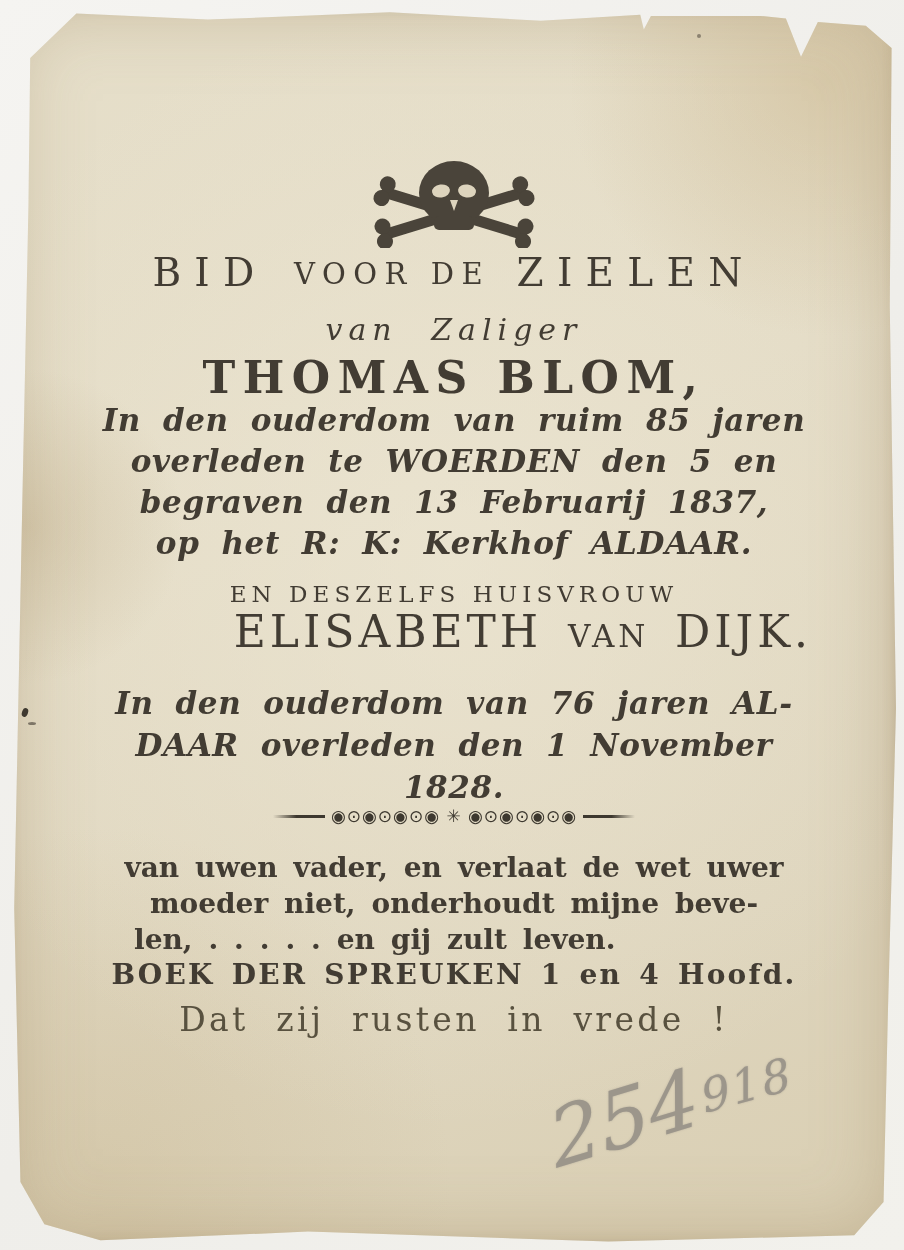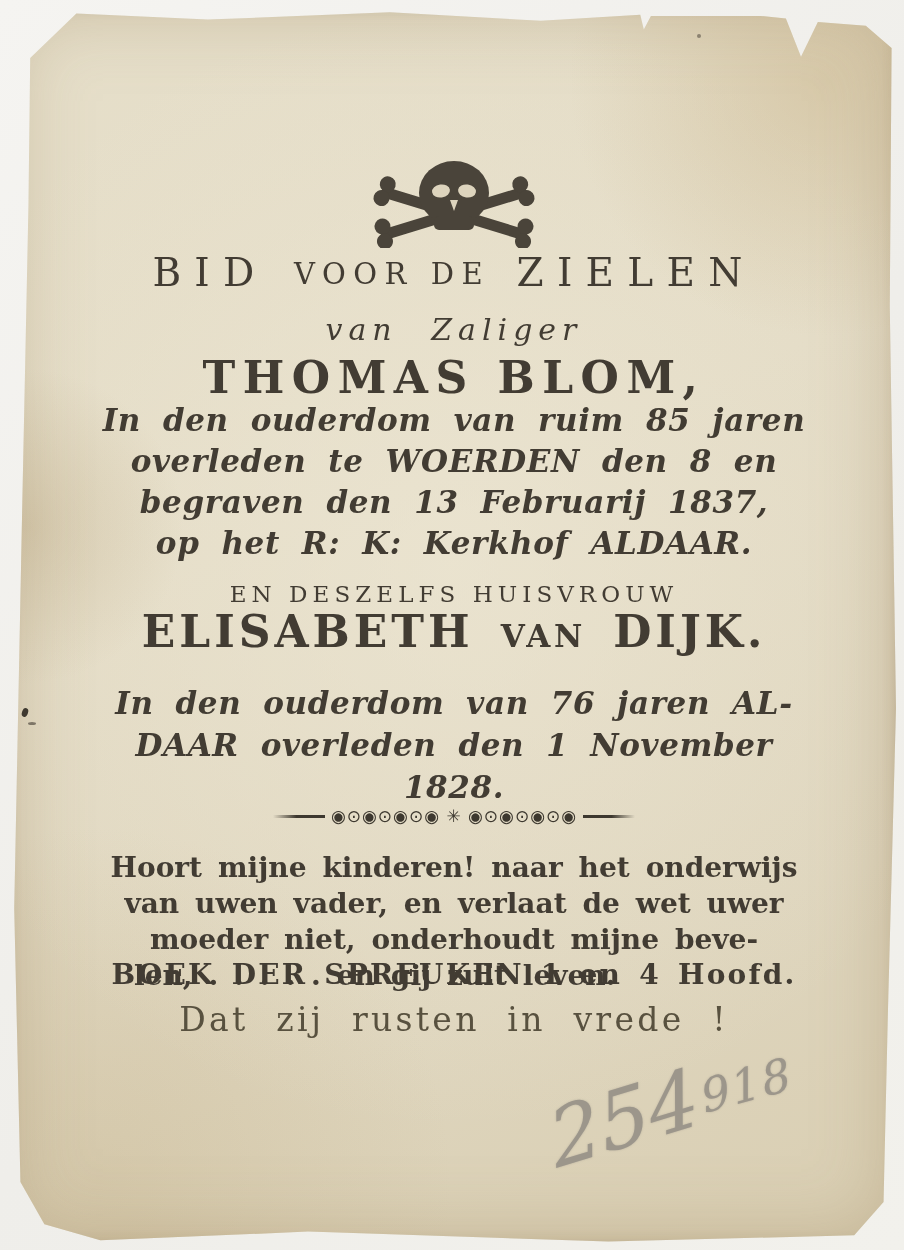--- a/index.html
+++ b/index.html
@@ -56,21 +56,21 @@
   .subtitle { top: 312px; font-style: italic; font-size: 30px; letter-spacing: 0.20em; word-spacing: 0.6em; }
 
   .name-primary { top: 352px; font-weight: bold; font-size: 44px; letter-spacing: 0.17em; white-space: nowrap; }
 
   .obit { font-style: italic; font-weight: bold; font-size: 31px; line-height: 41px; word-spacing: 0.34em; letter-spacing: 0.02em; }
   .obit-1 { top: 400px; }
   .obit-2 { top: 682px; line-height: 42px; }
 
   .spouse-intro { top: 581px; font-weight: normal; font-size: 23px; letter-spacing: 0.22em; }
 
-  .name-secondary { top: 606px; font-weight: bold; font-size: 44px; letter-spacing: 0.09em; white-space: nowrap; }
+  .name-secondary { top: 606px; font-weight: normal; font-size: 44px; letter-spacing: 0.09em; white-space: nowrap; text-align: right; }
   .name-van { font-size: 31px; letter-spacing: 0.12em; margin: 0 8px; }
 
   .divider { top: 806px; display: flex; align-items: center; justify-content: center; color: #3d382f; }
   .divider .orn {
     font-family: "DejaVu Sans", sans-serif; font-size: 17px; letter-spacing: 1px;
     white-space: nowrap;
   }
   .divider::before, .divider::after {
     content: ""; width: 52px; height: 3px; margin: 0 6px;
     background: linear-gradient(90deg, rgba(61,56,47,0) 0%, #3d382f 45%, #3d382f 100%);
@@ -139,21 +139,21 @@
       <span class="title-small">VOOR DE</span>
       <span class="title-big">ZIELEN</span>
     </div>
 
     <div class="block subtitle">van Zaliger</div>
 
     <div class="block name-primary">THOMAS BLOM,</div>
 
     <div class="block obit obit-1">
       <div>In den ouderdom van ruim 85 jaren</div>
-      <div>overleden te WOERDEN den 8 en</div>
+      <div>overleden te WOERDEN den 5 en</div>
       <div>begraven den 13 Februarij 1837,</div>
       <div>op het R: K: Kerkhof ALDAAR.</div>
     </div>
 
     <div class="block spouse-intro">EN DESZELFS HUISVROUW</div>
 
     <div class="block name-secondary">
       <span>ELISABETH</span>
       <span class="name-van">VAN</span>
       <span>DIJK.</span>
@@ -163,21 +163,20 @@
       <div>In den ouderdom van 76 jaren AL-</div>
       <div>DAAR overleden den 1 November</div>
       <div>1828.</div>
     </div>
 
     <div class="block divider">
       <span class="orn">◉⊙◉⊙◉⊙◉ ✳ ◉⊙◉⊙◉⊙◉</span>
     </div>
 
     <div class="block verse">
-      <div>Hoort mijne kinderen! naar het onderwijs</div>
       <div>van uwen vader, en verlaat de wet uwer</div>
       <div>moeder niet, onderhoudt mijne beve-</div>
       <div class="v-last">len, . . . . . en gij zult leven.</div>
     </div>
 
     <div class="block verse-source">BOEK DER SPREUKEN 1 en 4 Hoofd.</div>
 
     <div class="block closing">Dat zij rusten in vrede !</div>
 
   </div>

